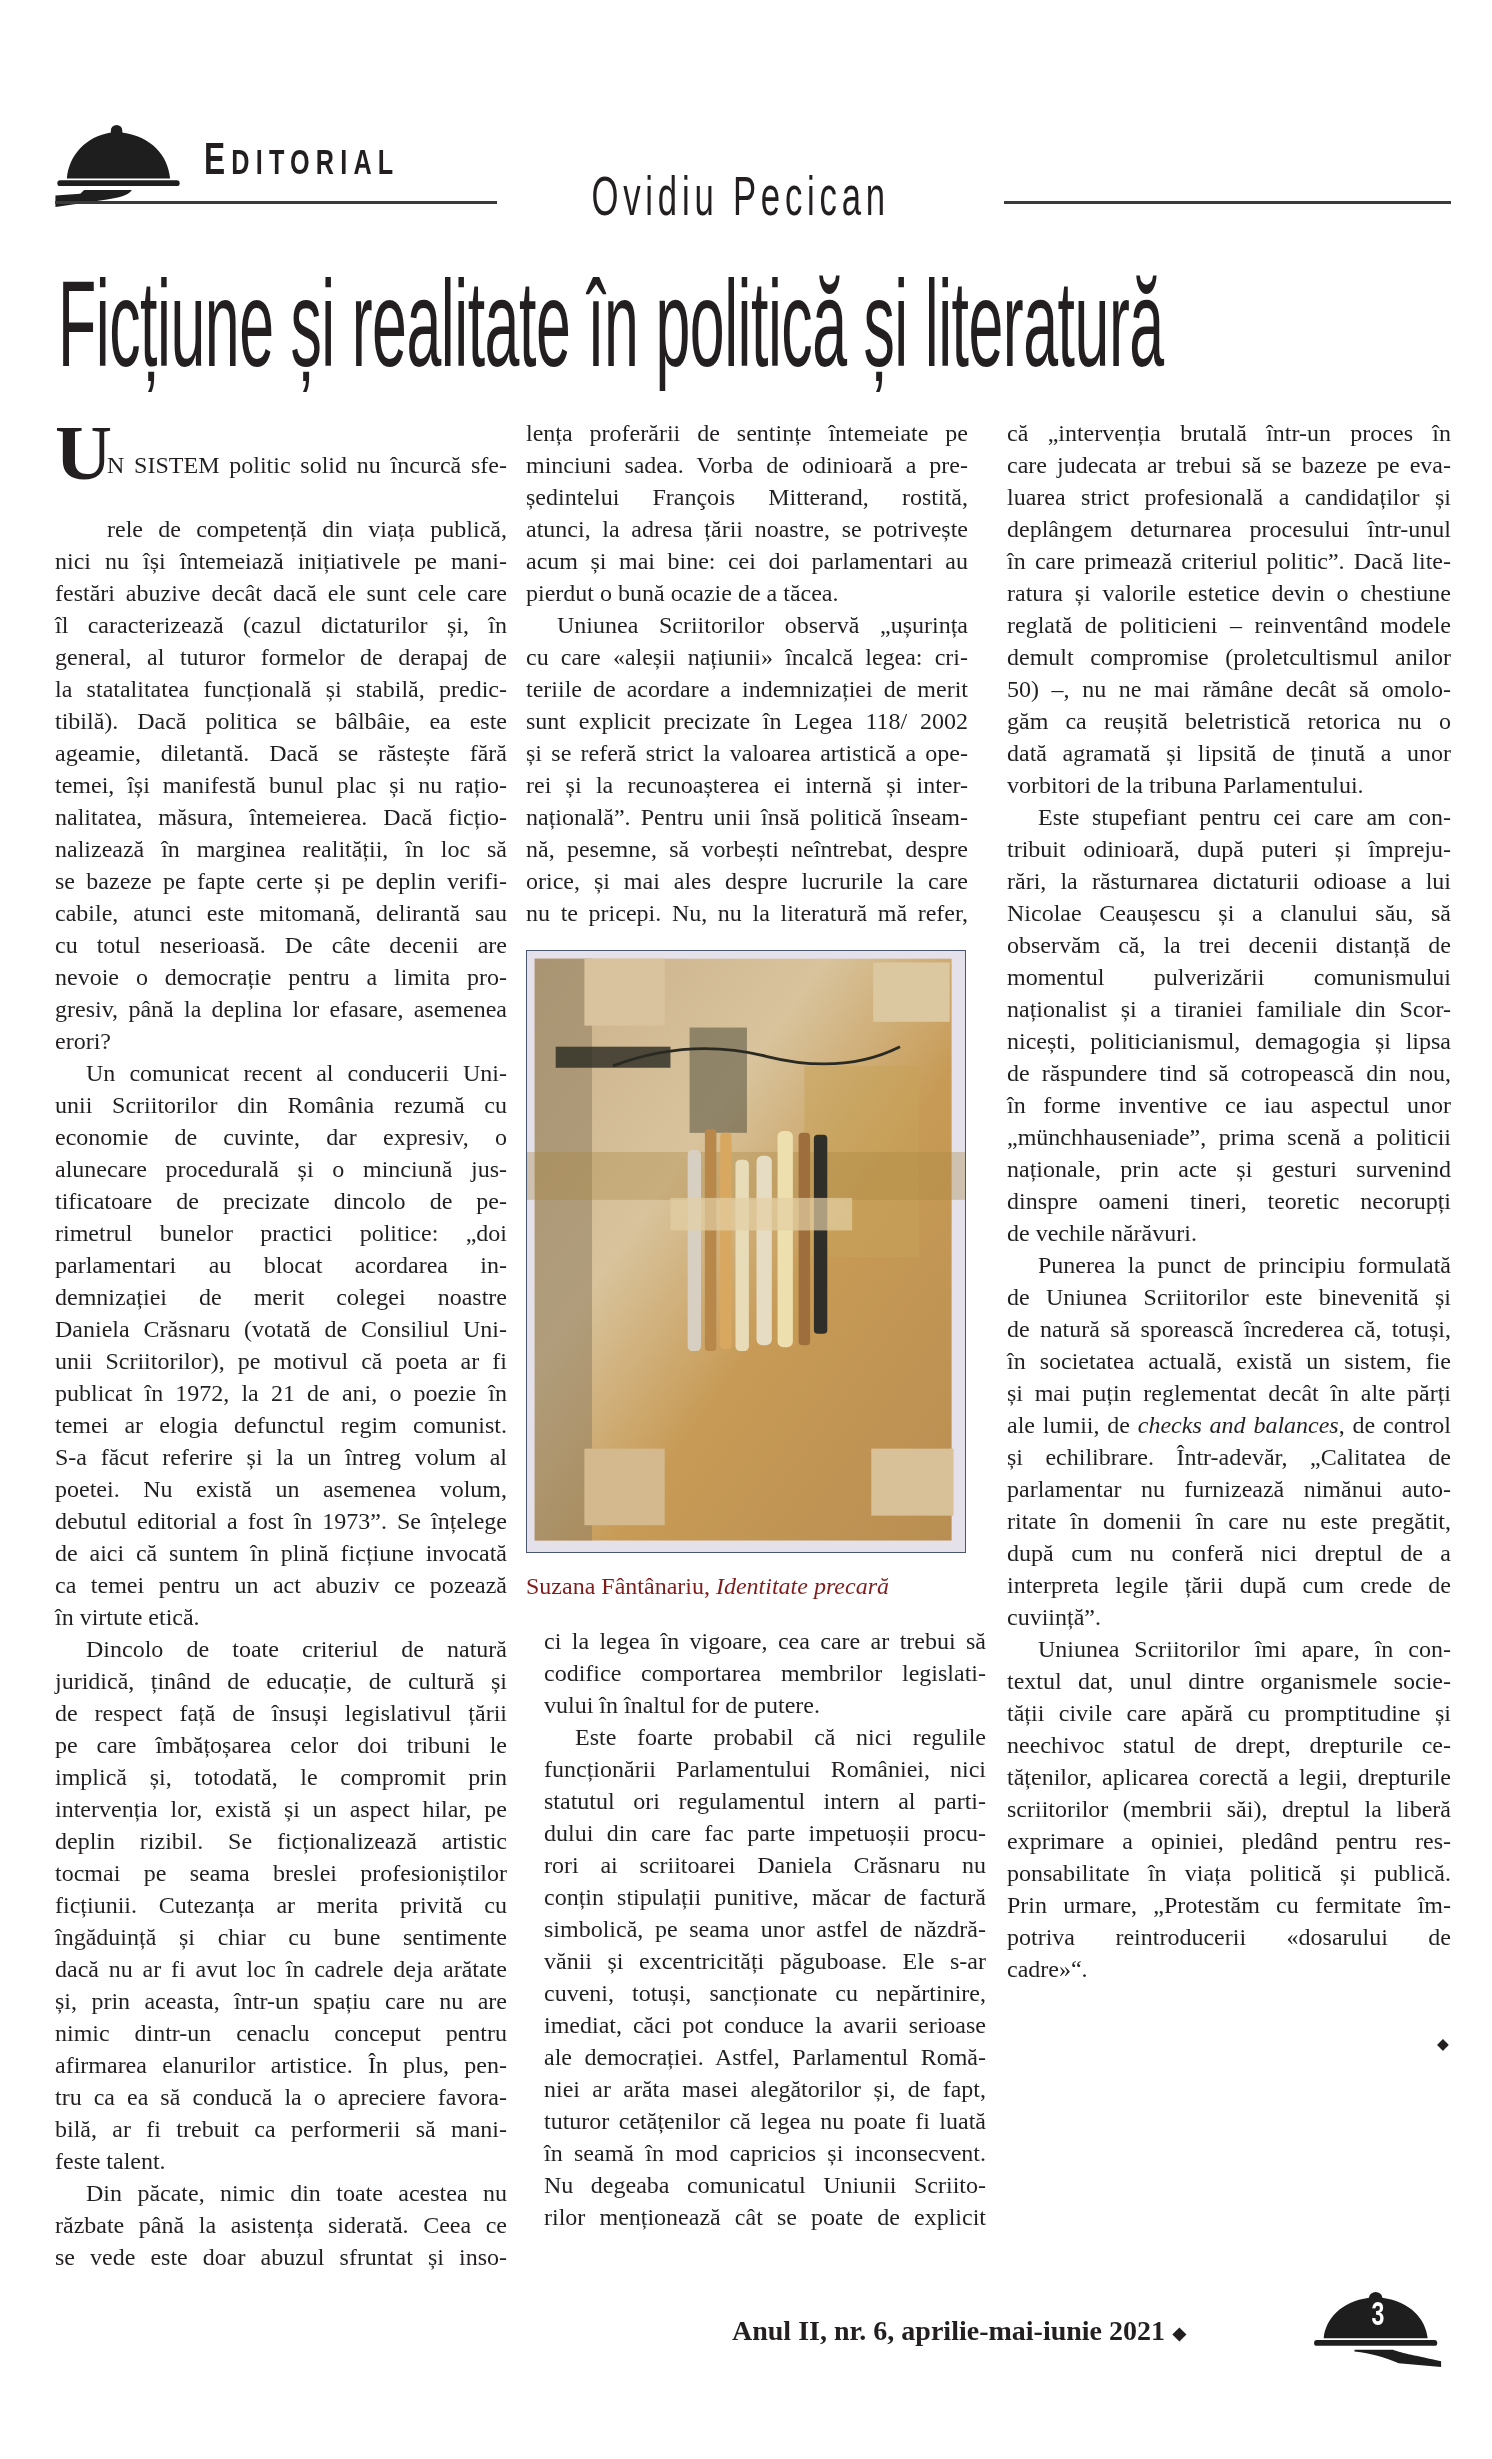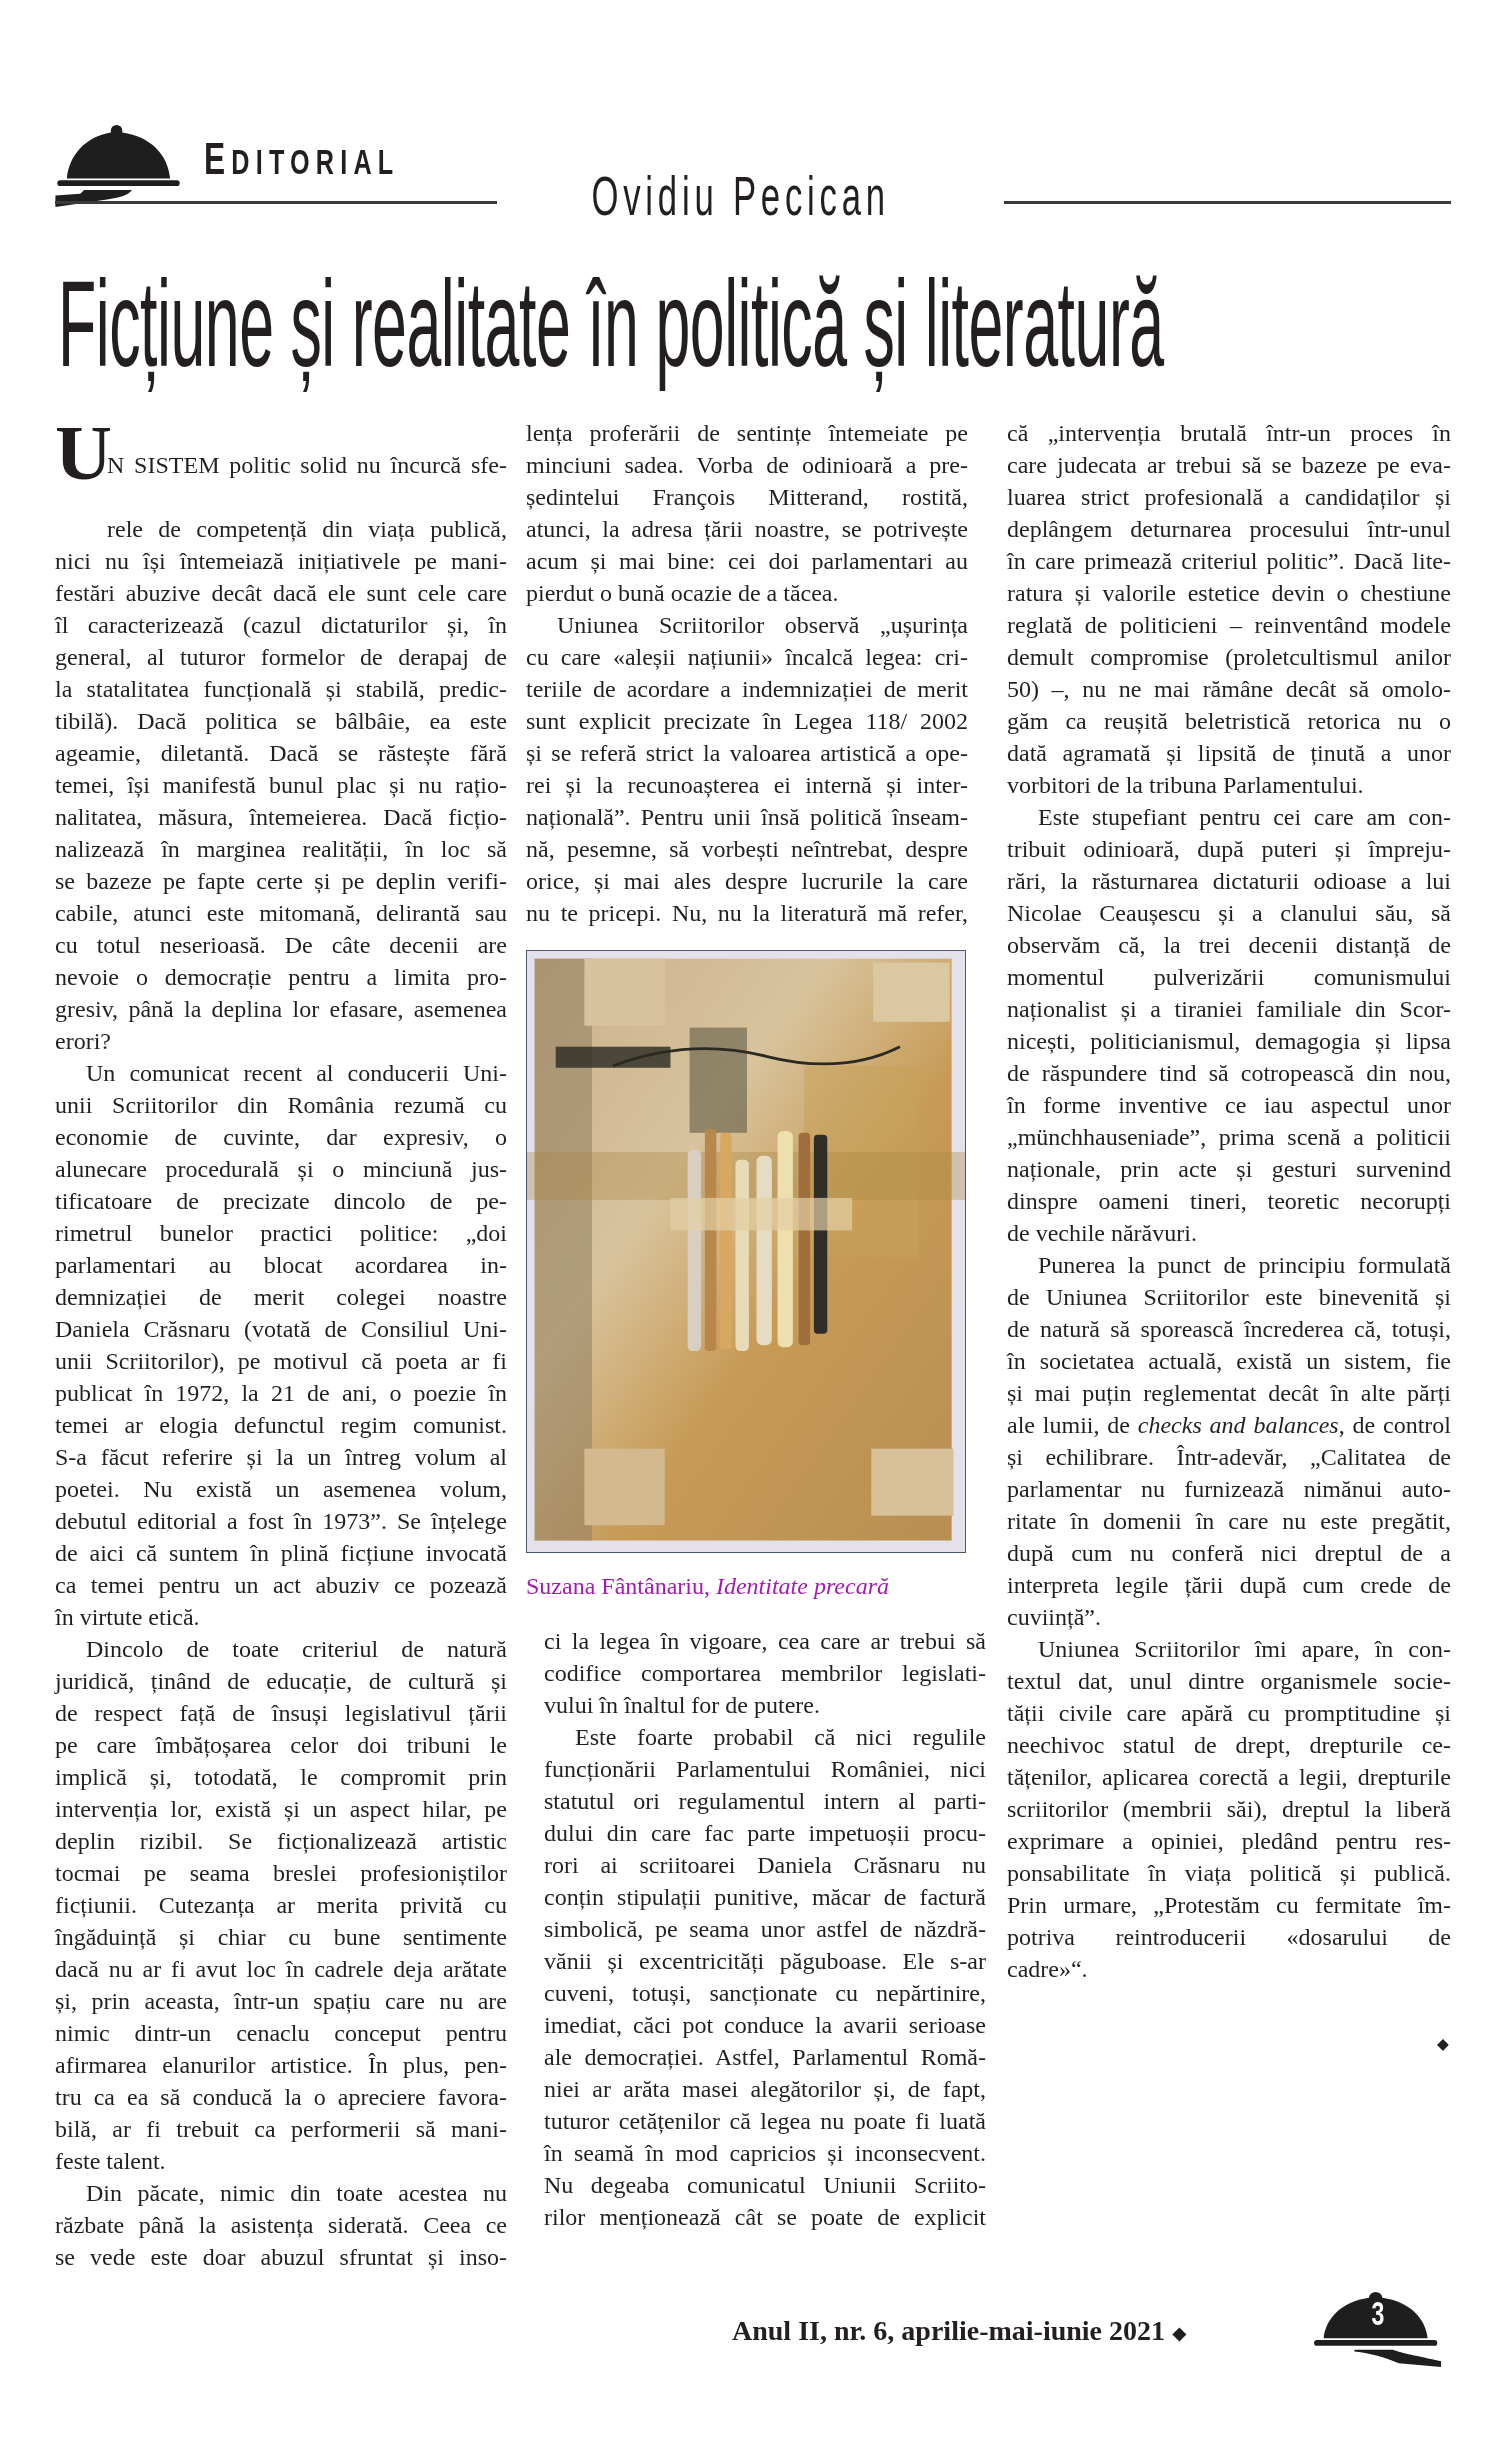--- a/index.html
+++ b/index.html
@@ -20,21 +20,21 @@
   .col1 { left:55px; width:452px; }
   .col2 { left:526px; width:442px; }
   .col3 { left:1007px; width:444px; }
   .ln { display:block; height:32px; white-space:nowrap; text-align:justify; text-align-last:justify; overflow:visible; }
   .ln.last { text-align-last:left; }
   .ln.indent { padding-left:31px; }
   .dropcap { position:absolute; left:0; top:3.8px; font-family:"Liberation Serif", serif; font-weight:bold; font-size:79px; line-height:63px; color:#231f20; }
   .dc-pad { padding-left:52px;margin-top:32px; }
   .smallcaps { font-variant:small-caps; font-size:24px; }
   .artwork { position:absolute; left:526px; top:950px; width:440px; height:603px; border:1.9px solid #4a5670; box-sizing:border-box; overflow:hidden; background:#d9c9b4; }
-  .caption { position:absolute; left:526px; top:1570px; width:442px; font-family:"Liberation Serif", serif; font-size:24px; line-height:33px; color:#a21caf; white-space:nowrap; }
+  .caption { position:absolute; left:526px; top:1570px; width:442px; font-family:"Liberation Serif", serif; font-size:24px; line-height:33px; color:#7f1d1d; white-space:nowrap; }
   .col2b { left:544px; width:442px; top:1625px; }
   .end-mark { position:absolute; left:1437px; top:2035px; font-size:15.4px; color:#231f20; }
   .footer { position:absolute; left:732px; top:2315px; font-family:"Liberation Serif", serif; font-weight:bold; font-size:28px; line-height:31px; color:#231f20; white-space:nowrap; }
   .footer .diamond { font-size:17.3px; margin-left:7.7px; vertical-align:middle; }
   .cloche-bottom { left:1314px; top:2290px; width:131px; height:77px; }
   .page-num { position:absolute; left:1359px; top:2295px; width:38px; text-align:center; font-family:"Liberation Sans", sans-serif; font-weight:bold; font-size:33px; line-height:38px; color:#ffffff; transform:scaleX(0.7); }
   i, .it { font-style:italic; }
 </style>
 </head>
 <body>

